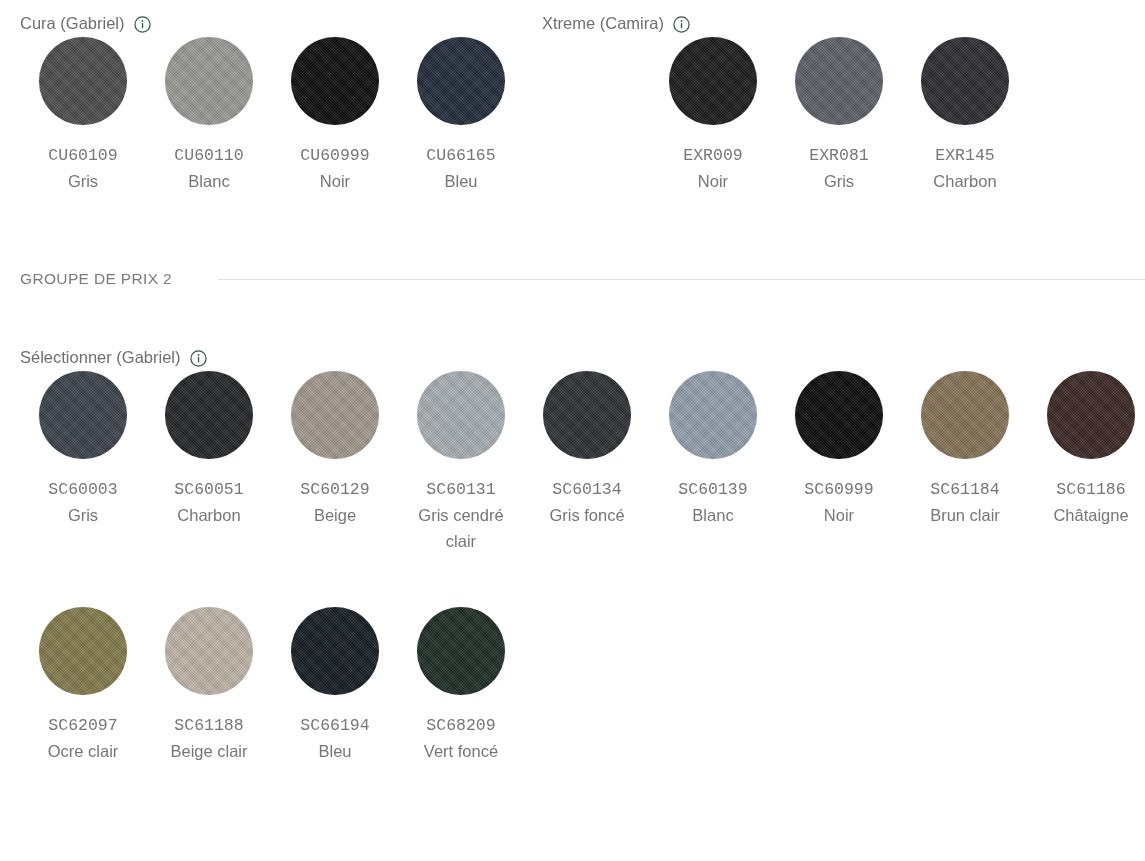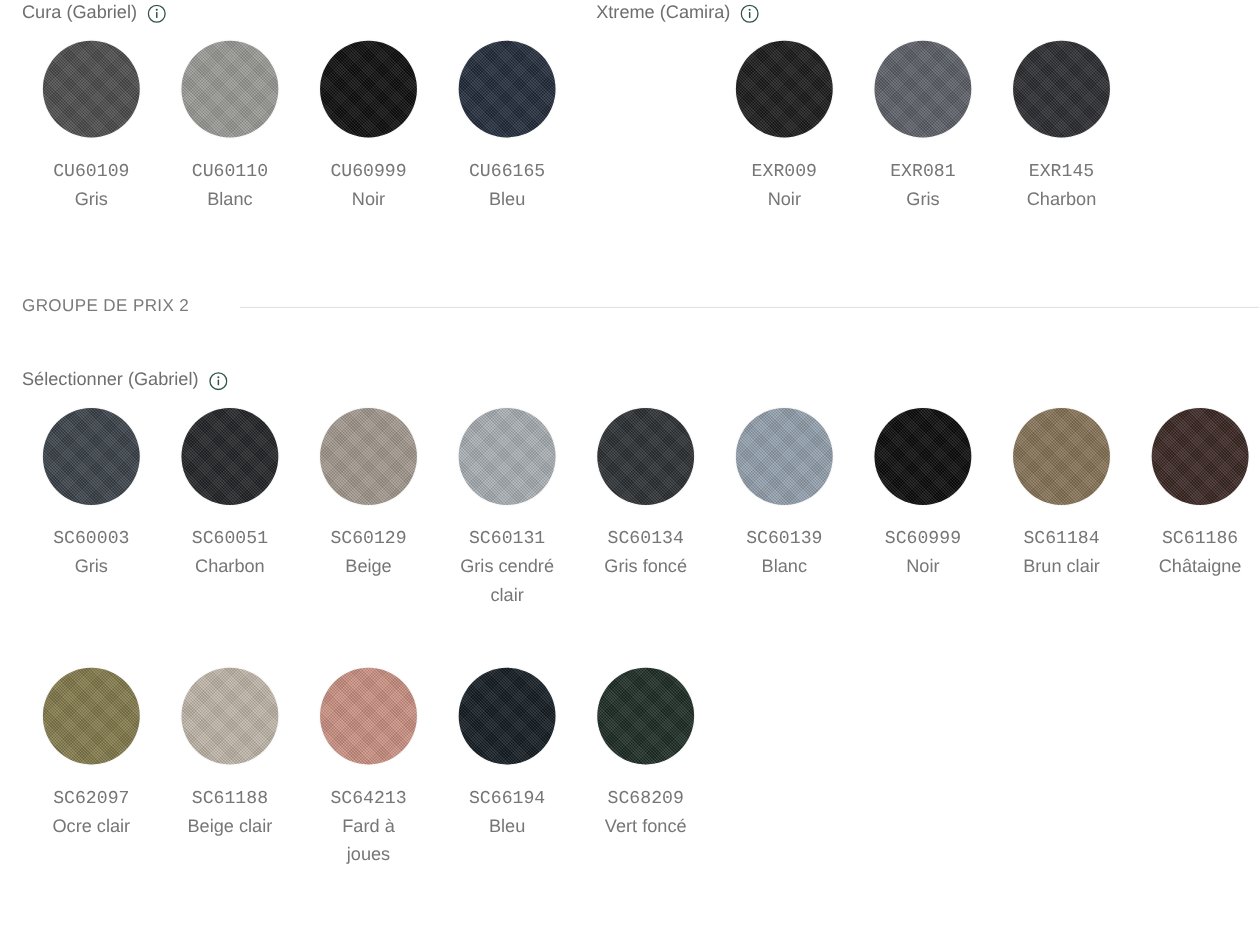--- a/index.html
+++ b/index.html
@@ -23,21 +23,21 @@
   }
 
   
   .fam-row {
     position: relative;
     height: 30px;
     margin: 0;
   }
   .fam-head {
     position: absolute;
-    top: 2px;
+    top: 14px;
     display: flex;
     align-items: center;
     gap: 9px;
     white-space: nowrap;
   }
   .fam-head .fam-label {
     font-size: 16.5px;
     color: #6e6e6e;
     line-height: 19px;
   }
@@ -303,27 +303,20 @@
       </div>
       <div class="swatch-cell">
         <div class="dot-wrap">
           <div class="dot" style="background: rgb(192, 182, 168);"></div>
         </div>
         <div class="sw-code">SC61188</div>
         <div class="sw-name">Beige clair</div>
       </div>
       <div class="swatch-cell">
         <div class="dot-wrap">
-          <div class="dot" style="background: rgb(204, 145, 132);"></div>
-        </div>
-        <div class="sw-code">SC64213</div>
-        <div class="sw-name">Fard à joues</div>
-      </div>
-      <div class="swatch-cell">
-        <div class="dot-wrap">
           <div class="dot" style="background: rgb(19, 28, 35);"></div>
         </div>
         <div class="sw-code">SC66194</div>
         <div class="sw-name">Bleu</div>
       </div>
       <div class="swatch-cell">
         <div class="dot-wrap">
           <div class="dot" style="background: rgb(29, 44, 36);"></div>
         </div>
         <div class="sw-code">SC68209</div>

